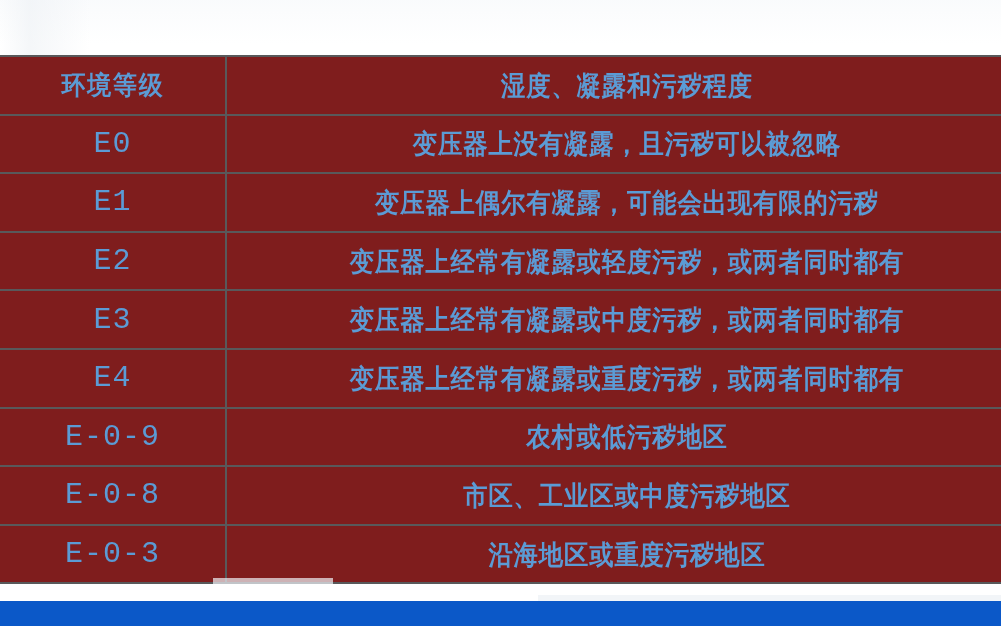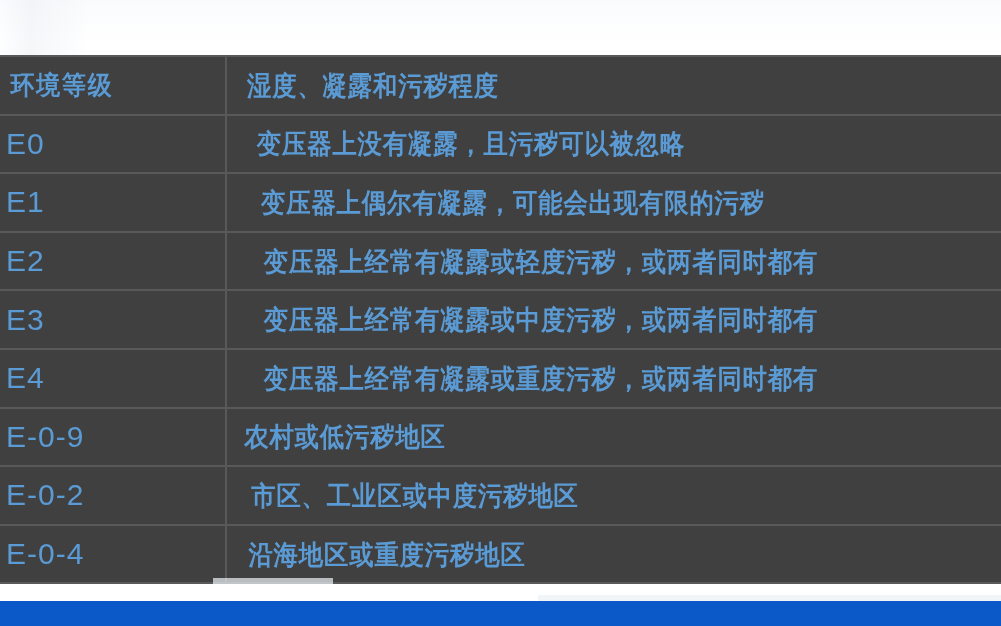--- a/index.html
+++ b/index.html
@@ -48,39 +48,39 @@
     border-collapse: collapse;
     table-layout: fixed;
   }
   .env-table tr {
     height: 58.6px;
   }
   .env-table td {
     border-top: 2px solid #58595b;
     border-bottom: 2px solid #58595b;
     padding: 0 6px;
-    text-align: left;
+    text-align: center;
     vertical-align: middle;
     color: #5b9bd5;
-    background: #404040;
+    background: #7f1d1d;
     line-height: 1;
     white-space: nowrap;
   }
   
   .env-table td.col-grade {
     width: 213px;
     border-right: 2px solid #58595b;
   }
   .env-table td.col-desc {
     width: 788px;
   }
 
   
   .grade-text {
-    font-family: Liberation Sans, sans-serif;
+    font-family: Liberation Mono, monospace;
     font-size: 30px;
     font-weight: 400;
     letter-spacing: 1px;
     color: #5b9bd5;
   }
   
   .grade-head {
     font-family: "DejaVu Sans", sans-serif;
     font-size: 26px;
     font-weight: 700;
@@ -184,29 +184,29 @@
       <tr>
         <td class="col-grade">
           <span class="grade-text">E-0-9</span>
         </td>
         <td class="col-desc">
           <span class="desc-text">农村或低污秽地区</span>
         </td>
       </tr>
       <tr>
         <td class="col-grade">
-          <span class="grade-text">E-0-2</span>
+          <span class="grade-text">E-0-8</span>
         </td>
         <td class="col-desc">
           <span class="desc-text">市区、工业区或中度污秽地区</span>
         </td>
       </tr>
       <tr>
         <td class="col-grade">
-          <span class="grade-text">E-0-4</span>
+          <span class="grade-text">E-0-3</span>
         </td>
         <td class="col-desc">
           <span class="desc-text">沿海地区或重度污秽地区</span>
         </td>
       </tr>
     </tbody>
   </table>
 
   <div class="band band-b"></div>
   <div class="band band-a"></div>

